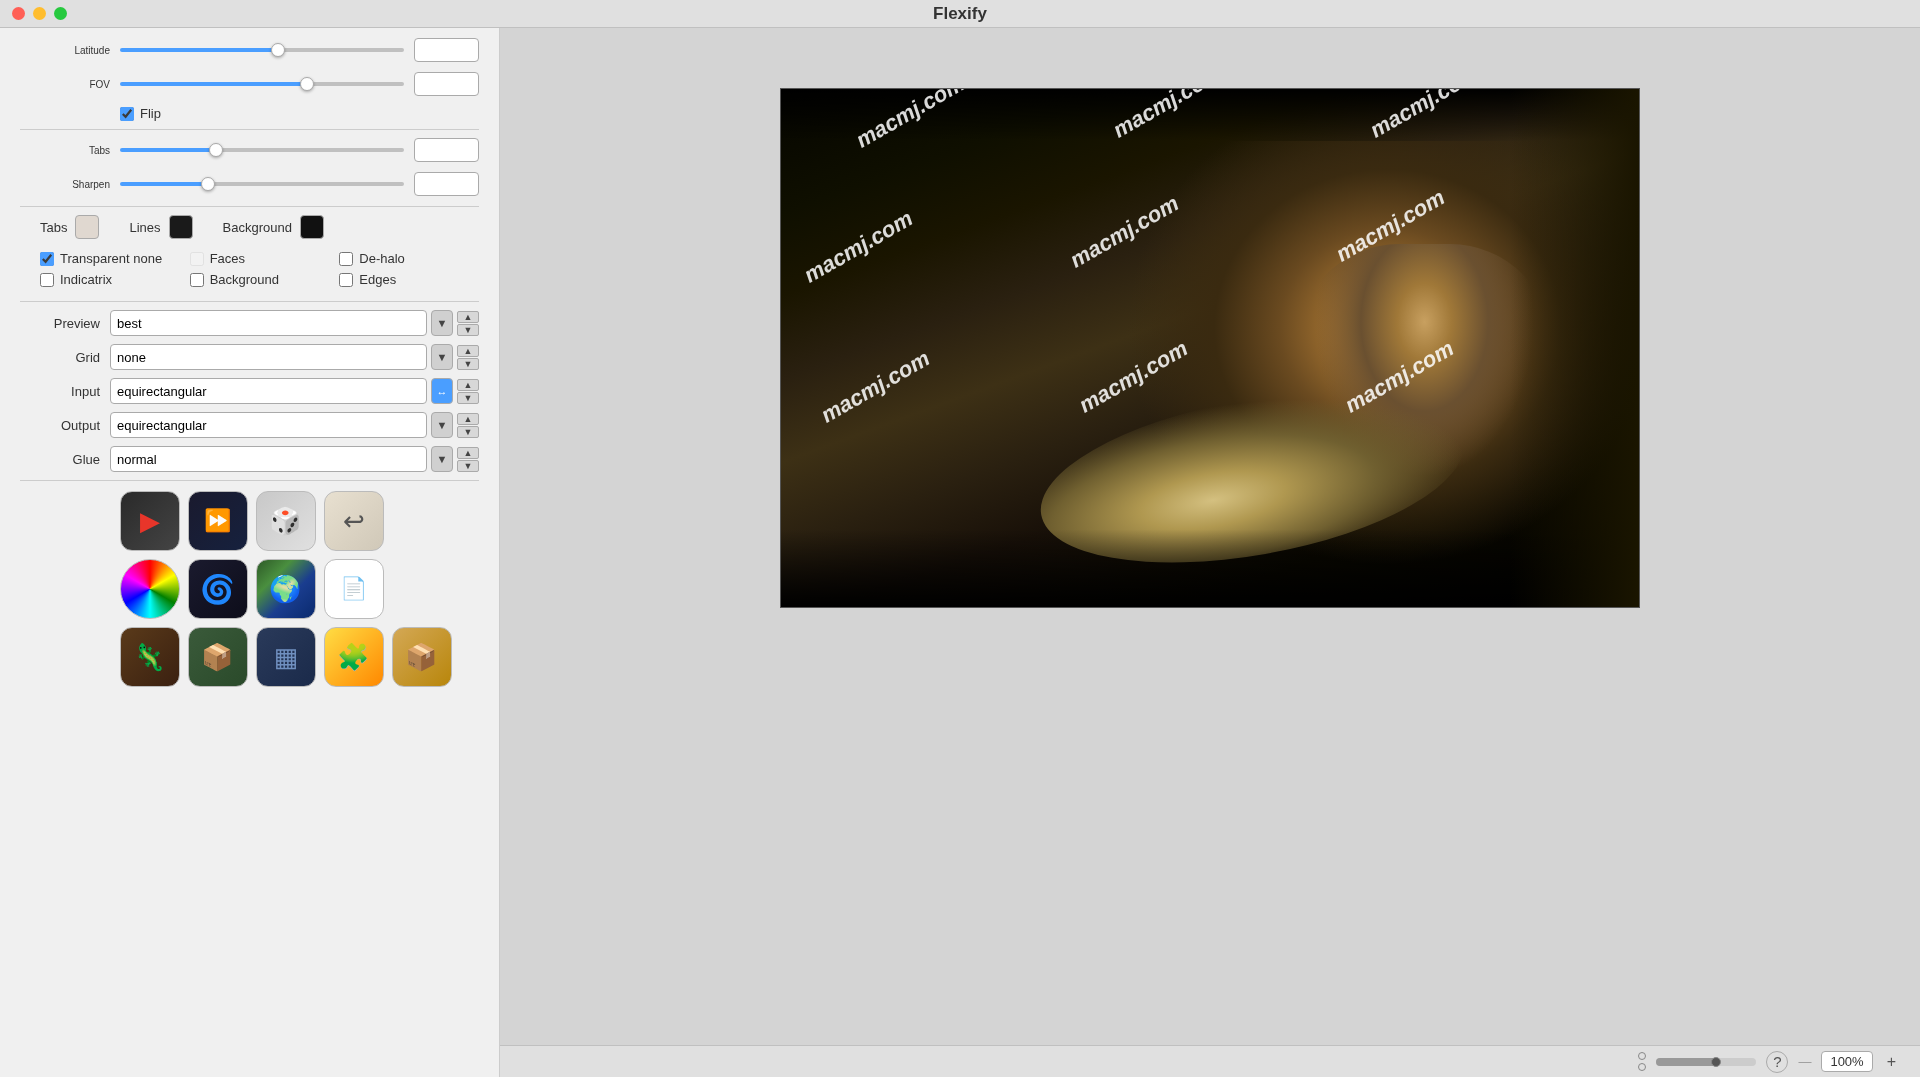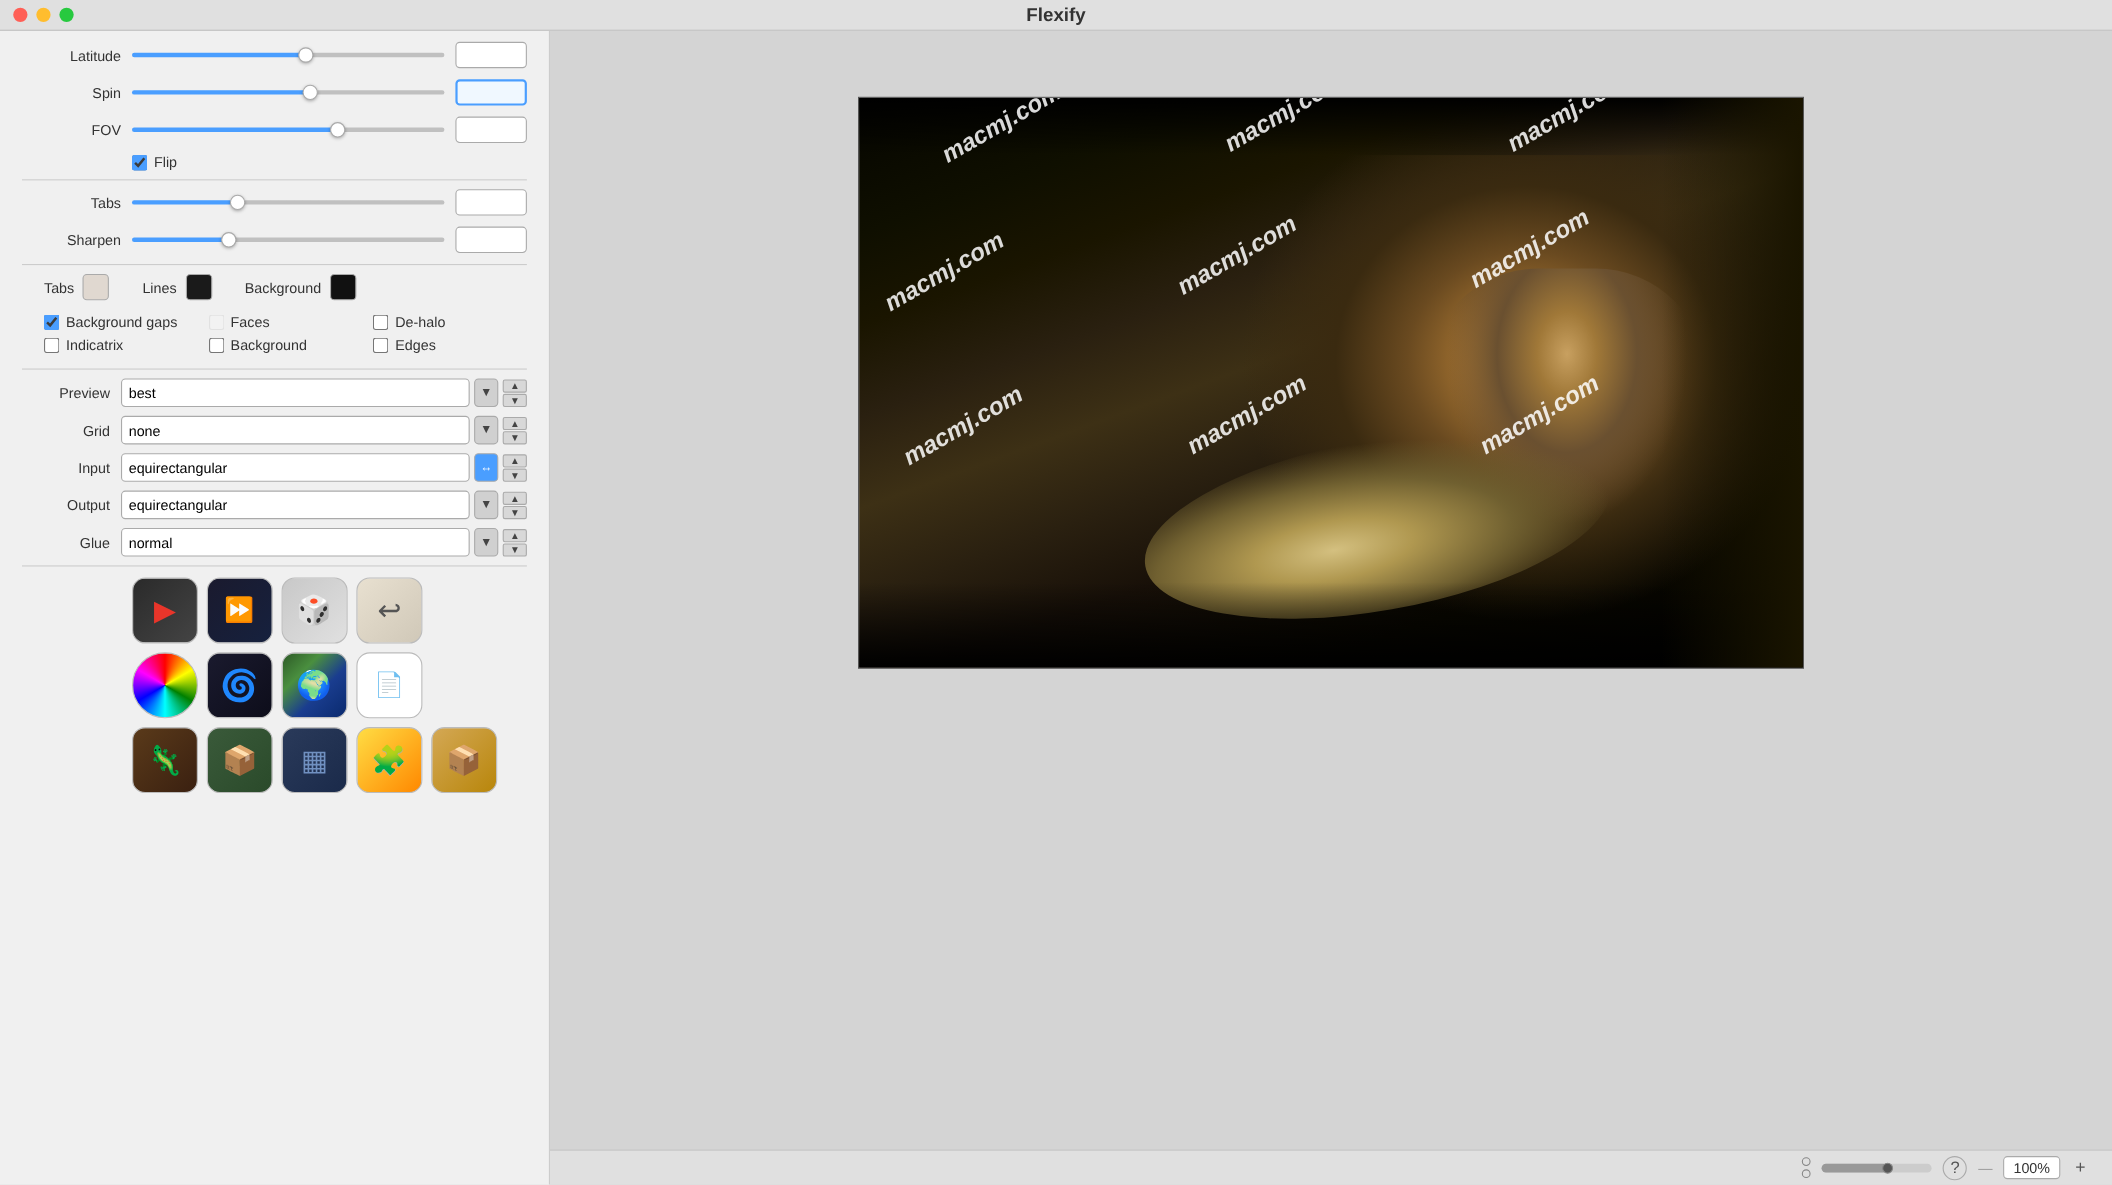--- a/index.html
+++ b/index.html
@@ -67,21 +67,21 @@
     
     .control-row {
       display: flex;
       align-items: center;
       margin-bottom: 10px;
     }
     .control-label {
       width: 90px;
       text-align: right;
       color: #333;
-      font-size: 13px;
+      font-size: 10px;
       margin-right: 10px;
     }
     .slider-container {
       flex: 1;
       display: flex;
       align-items: center;
     }
     input[type="range"] {
       -webkit-appearance: none;
       appearance: none;
@@ -386,27 +386,20 @@
 
     <div class="control-row">
       <span class="control-label">Latitude</span>
       <div class="slider-container">
         <input type="range" min="-90" max="90" value="11" style="--val: 56.111111111111114%;">
       </div>
       <input type="text" class="value-input" style="">
     </div>
 
 
-    <div class="control-row">
-      <span class="control-label">Spin</span>
-      <div class="slider-container">
-        <input type="range" min="-180" max="180" value="27" style="--val: 57.49999999999999%;">
-      </div>
-      <input type="text" class="value-input focused" style="">
-    </div>
 
     <div class="control-row">
       <span class="control-label">FOV</span>
       <div class="slider-container">
         <input type="range" min="0" max="180" value="120" style="--val: 66.66666666666666%;">
       </div>
       <input type="text" class="value-input" style="">
     </div>
 
     <div class="checkbox-row">
@@ -445,21 +438,21 @@
       </div>
       <div class="swatch-group">
         <span class="swatch-label">Background</span>
         <div class="color-swatch" style="background: #111111;"></div>
       </div>
     </div>
 
     <div class="checks-grid">
       <div class="check-item">
         <input type="checkbox" checked="" style="">
-        <span>Background gaps</span>
+        <span>Transparent none</span>
       </div>
       <div class="check-item">
         <input type="checkbox" disabled="" style="">
         <span>Faces</span>
       </div>
       <div class="check-item">
         <input type="checkbox" style="">
         <span>De-halo</span>
       </div>
       <div class="check-item">

